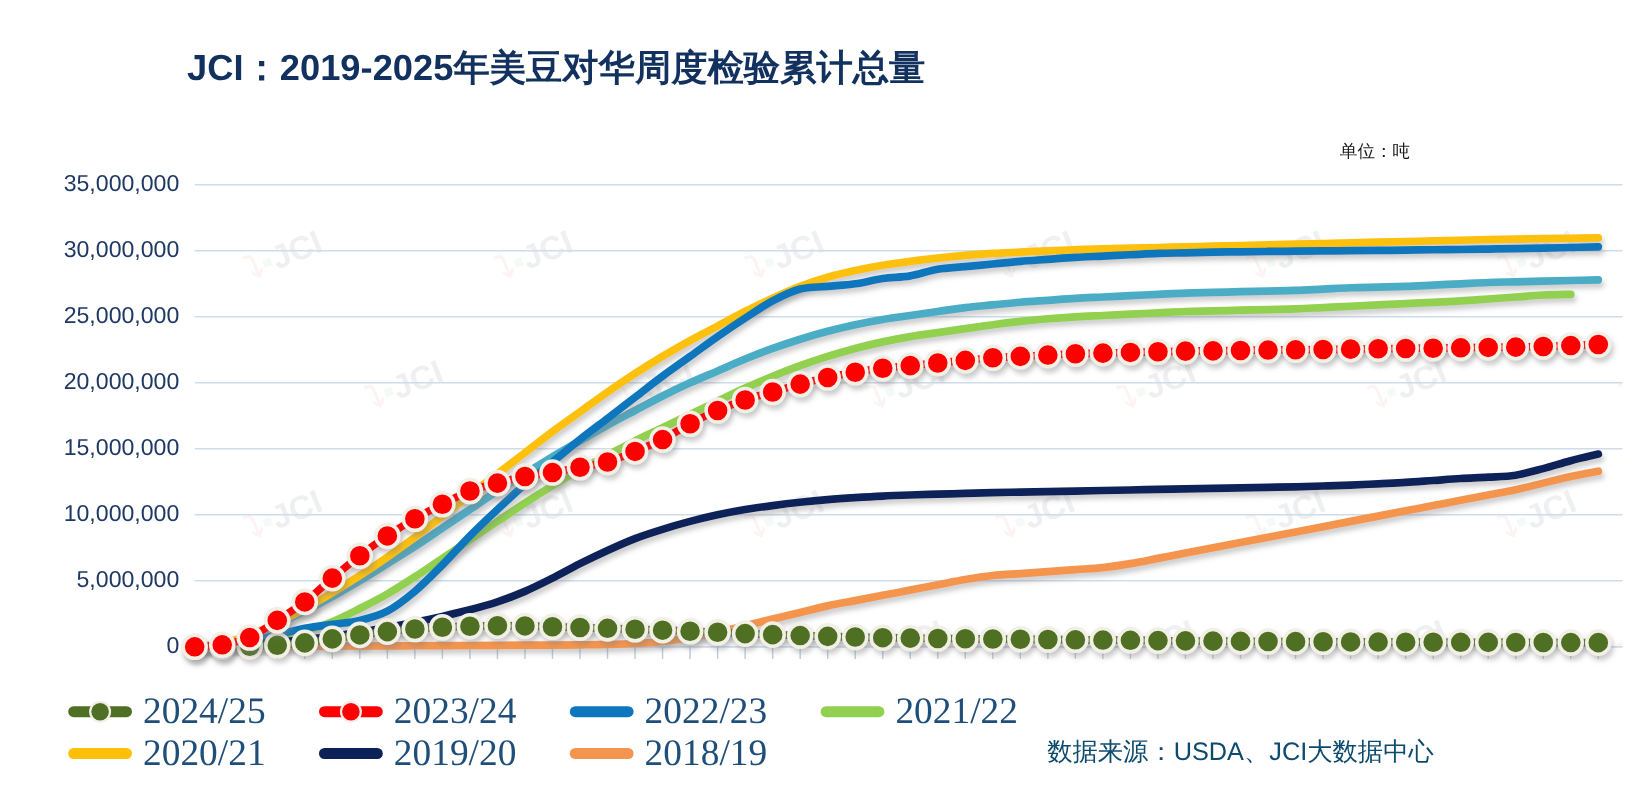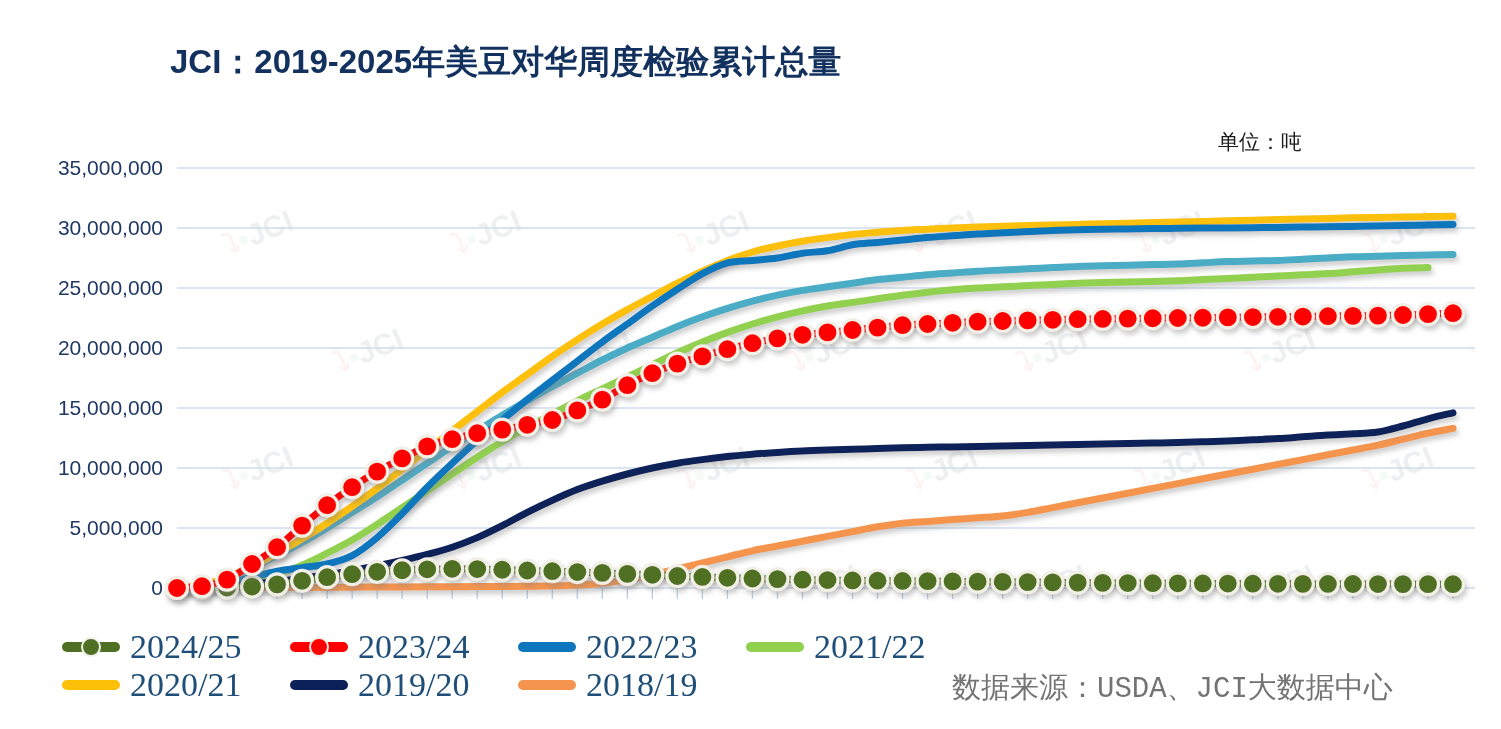--- a/index.html
+++ b/index.html
@@ -17,21 +17,21 @@
     position:absolute;left:170px;top:40px;
     font-family:"Liberation Sans","DejaVu Sans",sans-serif;
     font-size:33px;font-weight:bold;
     color:#12315e;letter-spacing:0px;
     white-space:nowrap;
   }
 
   
   .unit-label{
     position:absolute;left:1218px;top:128px;
-    font-size:21px;color:#1a1a1a;
+    font-size:16px;color:#1a1a1a;
     font-family:Liberation Mono, monospace;
     white-space:nowrap;
   }
 
   
   .plot-area{
     position:absolute;
     left:177px;top:168px;
     width:1298px;height:420px;
   }
@@ -74,22 +74,22 @@
   }
   .legend-text{
     font-size:34px;color:#1f4e79;
     font-family:"Liberation Serif","DejaVu Serif",serif;
     white-space:nowrap;line-height:1;
   }
 
   
   .source-note{
     position:absolute;left:952px;top:668px;
-    font-size:29px;color:#737373;
-    font-family:Liberation Mono, monospace;
+    font-size:23px;color:#0c4a6e;
+    font-family:Liberation Sans, sans-serif;
     white-space:nowrap;
   }
 
   
   .watermark-layer{position:absolute;left:177px;top:168px;width:1298px;height:420px;overflow:hidden;pointer-events:none;}
   .wm{position:absolute;font-size:30px;font-weight:bold;opacity:.16;
       font-family:"Liberation Sans","DejaVu Sans",sans-serif;
       transform:rotate(-22deg);color:#9aa3ab;white-space:nowrap;}
   .wm .hook{color:#f0b9b9;}
   .wm .dot{color:#bfe3c5;}

